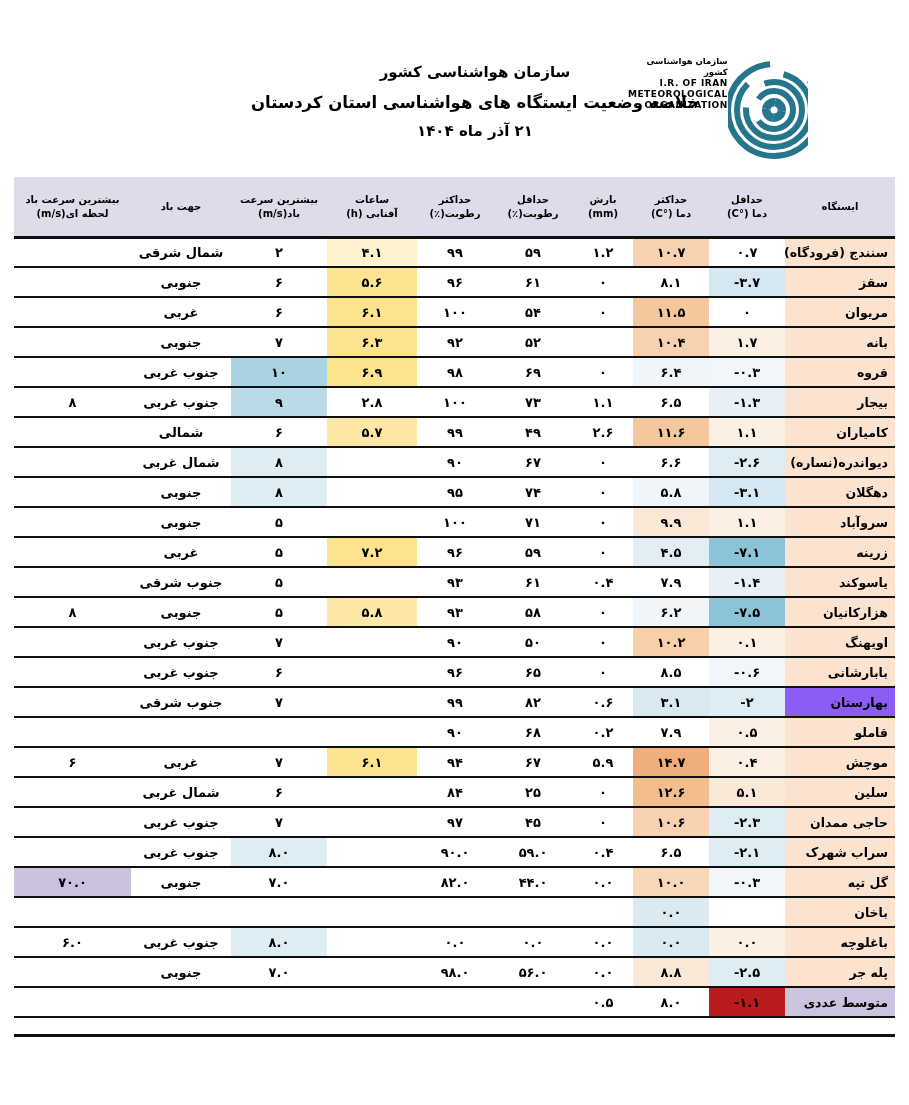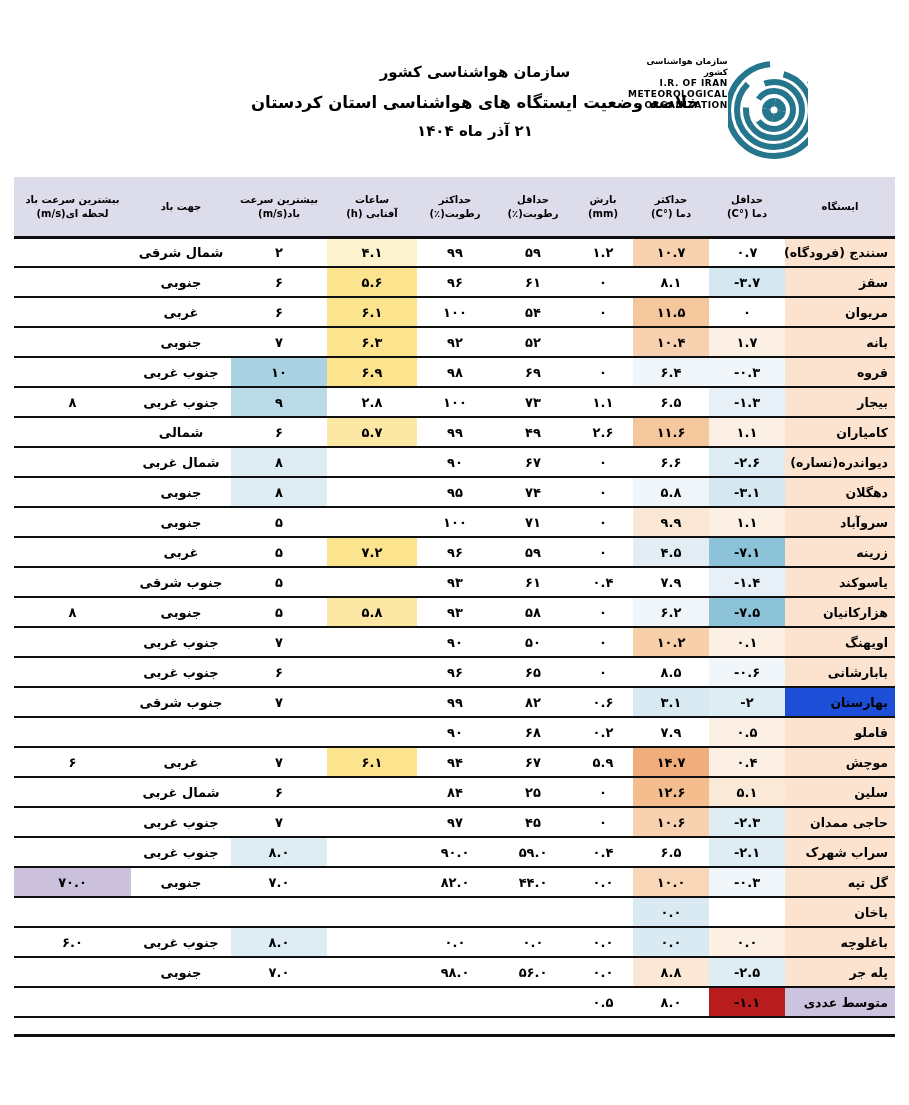--- a/index.html
+++ b/index.html
@@ -297,21 +297,21 @@
           <td class="num">۸.۵</td>
           <td class="num">۰</td>
           <td class="num">۶۵</td>
           <td class="num">۹۶</td>
           <td class="num"></td>
           <td class="num">۶</td>
           <td>جنوب غربی</td>
           <td class="num"></td>
         </tr>
         <tr>
-          <td class="st" style="background: #1d4ed8; text-align: right;">بهارستان</td>
+          <td class="st" style="background: #8b5cf6; text-align: right;">بهارستان</td>
           <td class="num" style="background: rgb(222, 236, 243);">-۲</td>
           <td class="num" style="background: rgb(217, 233, 241);">۳.۱</td>
           <td class="num">۰.۶</td>
           <td class="num">۸۲</td>
           <td class="num">۹۹</td>
           <td class="num"></td>
           <td class="num">۷</td>
           <td>جنوب شرقی</td>
           <td class="num"></td>
         </tr>

